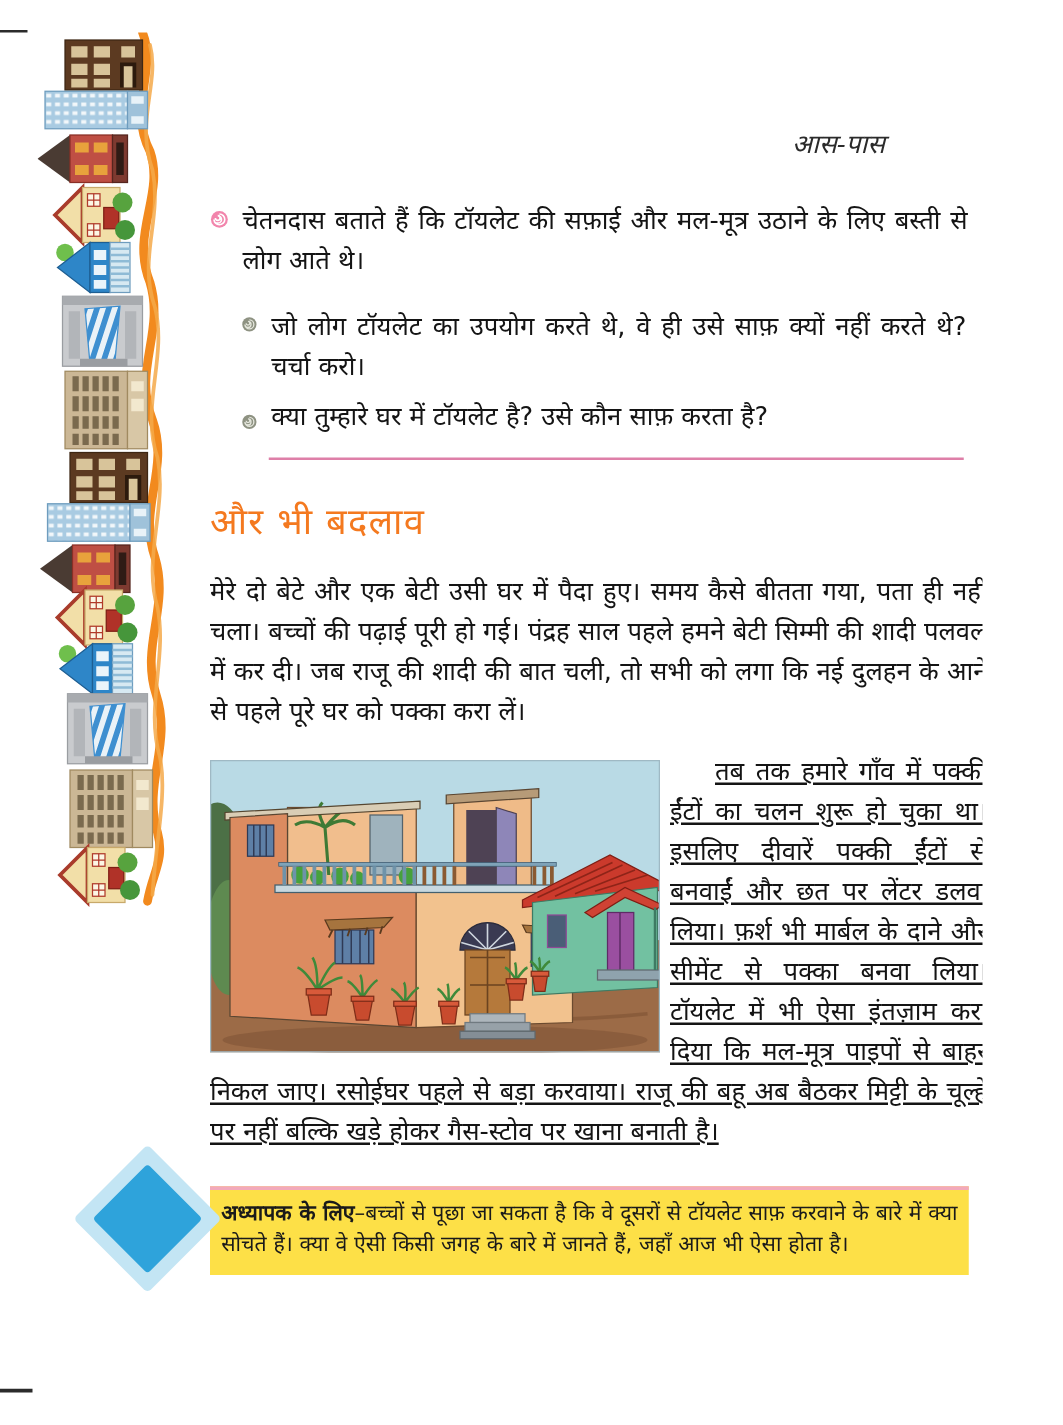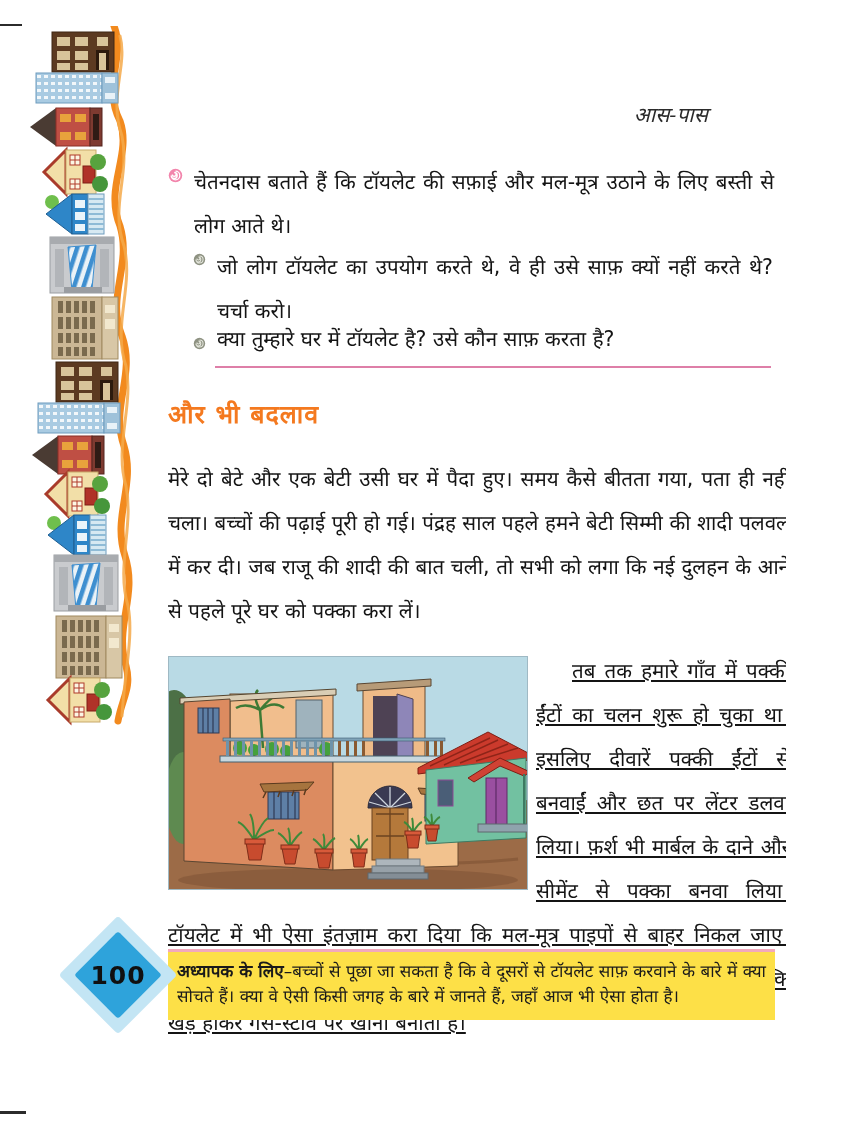--- a/index.html
+++ b/index.html
@@ -16,36 +16,36 @@
   .crop-bottom { left:0; top:1111px; width:26px; height:3px; }
 
   .house-border { position:absolute; left:30px; top:26px; }
 
   .running-head {
     position:absolute; top:100px; right:78px;
     font-family:"DejaVu Serif", serif;
     font-style:italic; font-size:21px; color:#2b2b2b;
   }
 
-  .body-text { font-size:20.5px; line-height:44px; color:#141414; text-align:justify; }
+  .body-text { font-size:20.5px; line-height:32px; color:#141414; text-align:justify; }
 
   .bullet-row { position:absolute; display:flex; gap:11px; }
   .bullet-lead { left:168px; top:160px; width:606px; }
   .bullet-sub1 { left:193px; top:245px; width:580px; }
   .bullet-sub2 { left:193px; top:317px; width:580px;align-items:center; }
   .bullet-glyph { flex:0 0 auto; margin-top:8px; }
 
   .divider {
     position:absolute; left:215px; top:366px; width:556px; height:2px;
     background:#de7fa8;
   }
 
   .section-heading {
     position:absolute; left:168px; top:396px;
-    font-size:25px; font-weight:bold; color:#f4791f; letter-spacing:1px;
+    font-size:29px; font-weight:normal; color:#f4791f; letter-spacing:1px;
   }
 
   .flow { position:absolute; left:168px; top:457px; width:622px; }
   .flow p.para1 { margin-bottom:16px; }
   .flow p.para2 { text-indent:36px;text-decoration:underline; }
   .house-illustration {
     float:left; width:360px; height:234px;
     margin:7px 8px 5px 0;
     display:block;
   }
@@ -359,15 +359,14 @@
       </svg><span>तब तक हमारे गाँव में पक्की ईंटों का चलन शुरू हो चुका था। इसलिए दीवारें पक्की ईंटों से बनवाईं और छत पर लेंटर डलवा लिया। फ़र्श भी मार्बल के दाने और सीमेंट से पक्का बनवा लिया। टॉयलेट में भी ऐसा इंतज़ाम करा दिया कि मल-मूत्र पाइपों से बाहर निकल जाए। रसोईघर पहले से बड़ा करवाया। राजू की बहू अब बैठकर मिट्टी के चूल्हे पर नहीं बल्कि खड़े होकर गैस-स्टोव पर खाना बनाती है।</span>
     </p>
   </div>
 
   <div class="teacher-note">
     <span class="note-label">अध्यापक के लिए</span><span>–बच्चों से पूछा जा सकता है कि वे दूसरों से टॉयलेट साफ़ करवाने के बारे में क्या सोचते हैं। क्या वे ऐसी किसी जगह के बारे में जानते हैं, जहाँ आज भी ऐसा होता है।</span>
   </div>
 
   <div class="diamond-outer"></div>
   <div class="diamond-inner"></div>
-  <div class="page-number">100</div>
 
 </div>
 
 </body></html>

